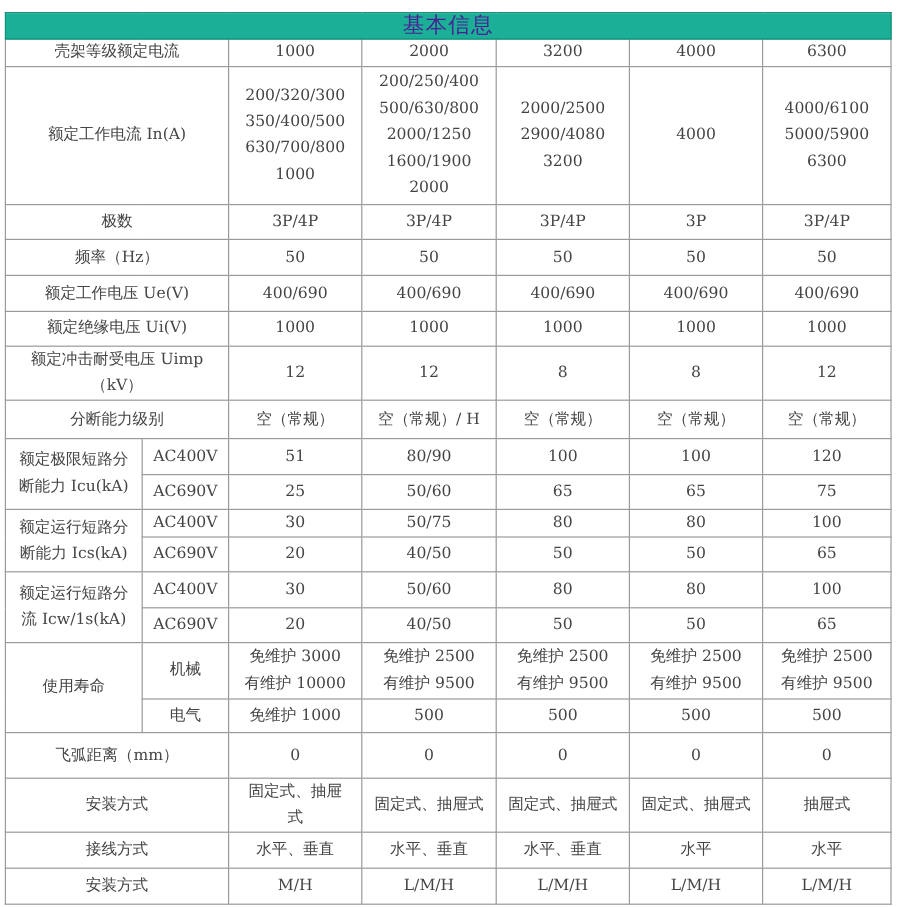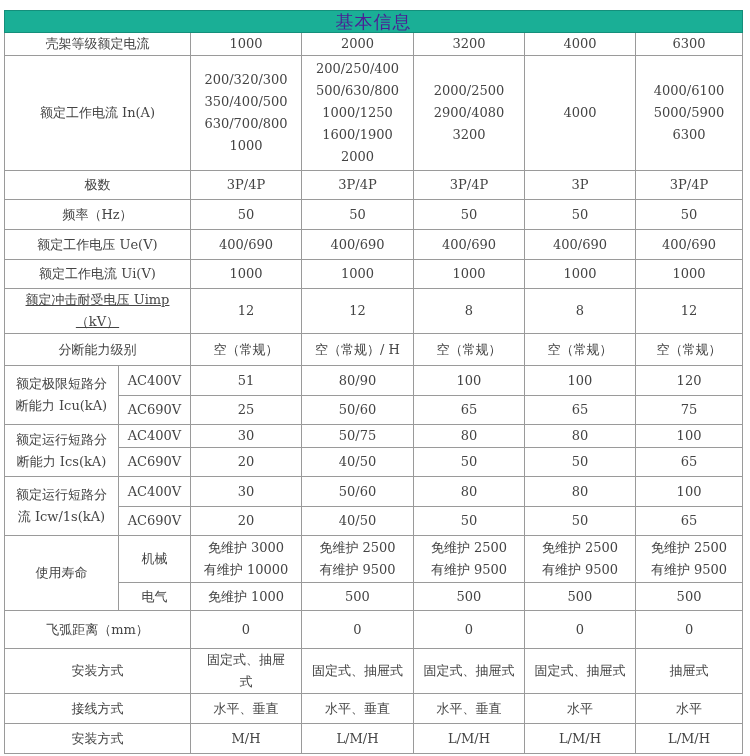--- a/index.html
+++ b/index.html
@@ -6,21 +6,21 @@
   body { width: 750px; height: 756px; position: relative; overflow: hidden;
          font-family: "DejaVu Serif", "Liberation Serif", serif; color: #444444; }
   table.spec { position: absolute; left: 4px; top: 10px; width: 738px;
                border-collapse: collapse; table-layout: fixed; font-size: 13px; }
   table.spec td { border: 1px solid #9a9a9a; text-align: center; vertical-align: middle;
                   padding: 0 2px; line-height: 22px; color: #444444; }
   table.spec td.title { background: #1aaf96; color: #4c1d95; font-size: 18px; height: 21px;
                         line-height: 21px; letter-spacing: 1px; border-color: #148f7b; }
   table.spec td.lbl { font-size: 13px; }
   .ml { line-height: 23px; }
-  .tight { line-height: 18px; text-decoration: underline; }
+  .tight { line-height: 18px; }
 </style>
 </head>
 <body>
 
 <table class="spec">
   <colgroup>
     <col style="width:114px">
       <col style="width:72px">
     <col style="width:111px">
       <col style="width:112px">
@@ -46,21 +46,21 @@
       <td class="lbl" colspan="2">额定工作电流 In(A)</td>
       <td class="ml">
         <div>200/320/300</div>
         <div>350/400/500</div>
         <div>630/700/800</div>
         <div>1000</div>
       </td>
       <td class="ml">
         <div>200/250/400</div>
         <div>500/630/800</div>
-        <div>1000/1250</div>
+        <div>2000/1250</div>
         <div>1600/1900</div>
         <div>2000</div>
       </td>
       <td class="ml">
         <div>2000/2500</div>
         <div>2900/4080</div>
         <div>3200</div>
       </td>
       <td class="ml">
         <div>4000</div>
@@ -93,21 +93,21 @@
     <tr style="height:30px">
       <td class="lbl" colspan="2">额定工作电压 Ue(V)</td>
       <td>400/690</td>
       <td>400/690</td>
       <td>400/690</td>
       <td>400/690</td>
       <td>400/690</td>
     </tr>
 
     <tr style="height:29px">
-      <td class="lbl" colspan="2">额定工作电流 Ui(V)</td>
+      <td class="lbl" colspan="2">额定绝缘电压 Ui(V)</td>
       <td>1000</td>
       <td>1000</td>
       <td>1000</td>
       <td>1000</td>
       <td>1000</td>
     </tr>
 
     <tr style="height:44px">
       <td class="lbl tight" colspan="2">
         <div>额定冲击耐受电压 Uimp</div>

